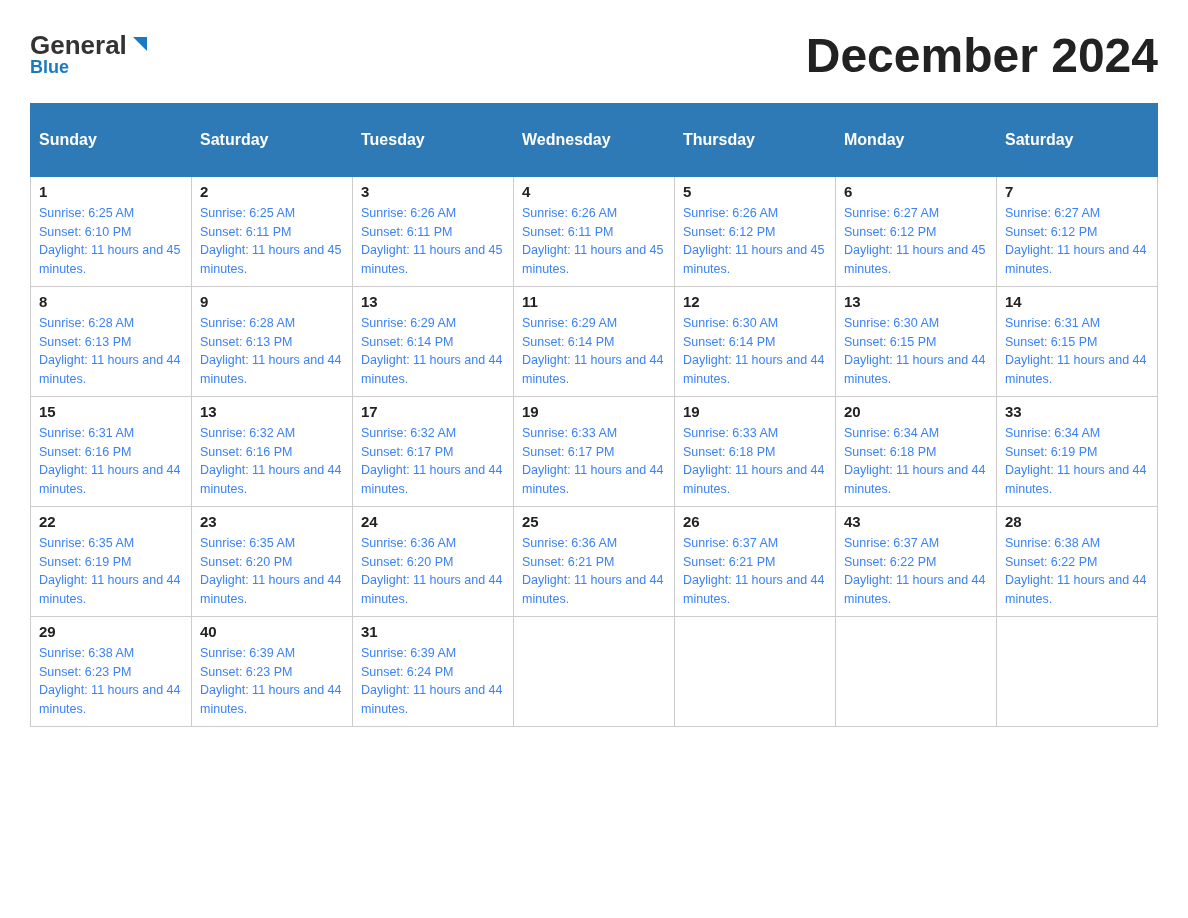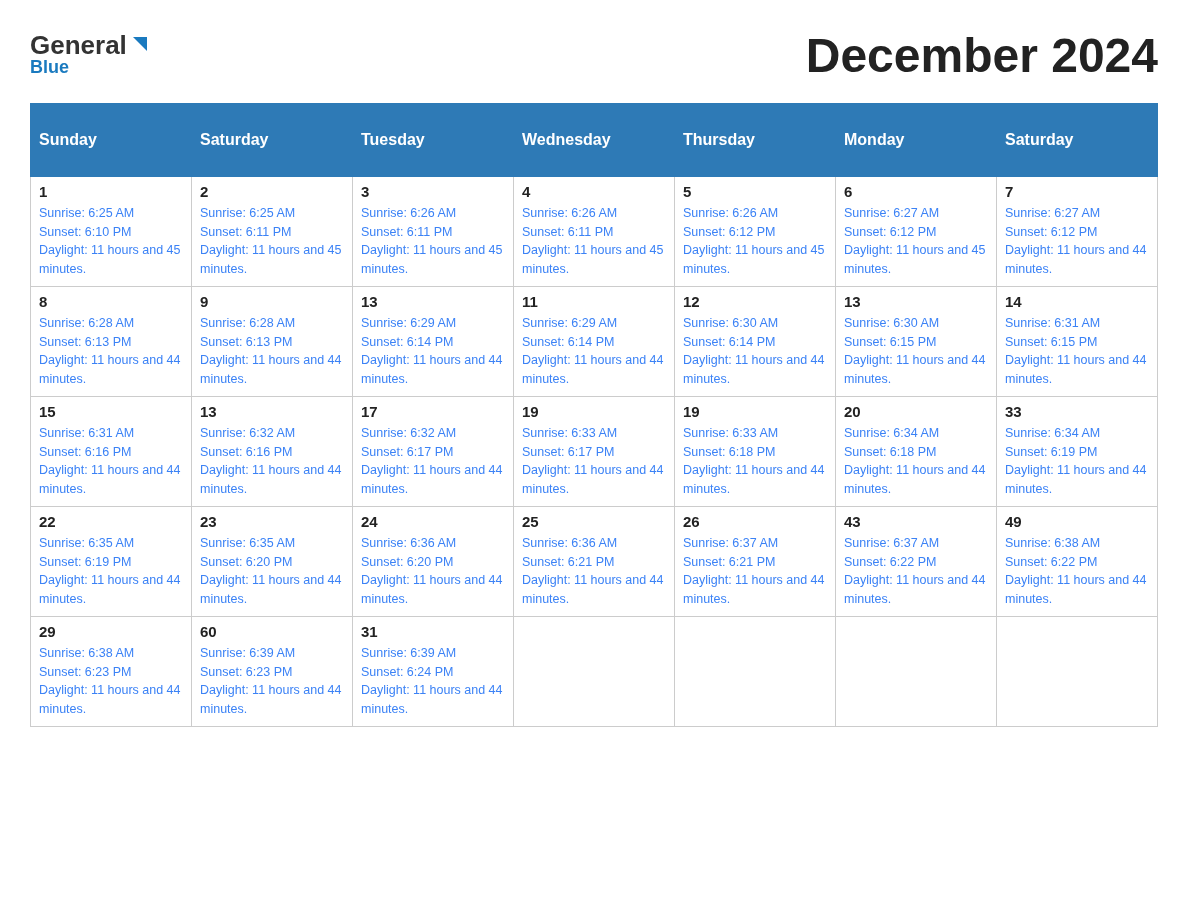--- a/index.html
+++ b/index.html
@@ -234,31 +234,31 @@
         </td>
         <td>
           <span class="day-number">26</span>
 <div class="day-info">Sunrise: 6:37 AM<br>Sunset: 6:21 PM<br>Daylight: 11 hours and 44 minutes.</div>
         </td>
         <td>
           <span class="day-number">43</span>
 <div class="day-info">Sunrise: 6:37 AM<br>Sunset: 6:22 PM<br>Daylight: 11 hours and 44 minutes.</div>
         </td>
         <td>
-          <span class="day-number">49</span>
+          <span class="day-number">28</span>
 <div class="day-info">Sunrise: 6:38 AM<br>Sunset: 6:22 PM<br>Daylight: 11 hours and 44 minutes.</div>
         </td>
       </tr>
       <tr>
         <td>
           <span class="day-number">29</span>
 <div class="day-info">Sunrise: 6:38 AM<br>Sunset: 6:23 PM<br>Daylight: 11 hours and 44 minutes.</div>
         </td>
         <td>
-          <span class="day-number">60</span>
+          <span class="day-number">40</span>
 <div class="day-info">Sunrise: 6:39 AM<br>Sunset: 6:23 PM<br>Daylight: 11 hours and 44 minutes.</div>
         </td>
         <td>
           <span class="day-number">31</span>
 <div class="day-info">Sunrise: 6:39 AM<br>Sunset: 6:24 PM<br>Daylight: 11 hours and 44 minutes.</div>
         </td>
         <td></td>
         <td></td>
         <td></td>
         <td></td>

